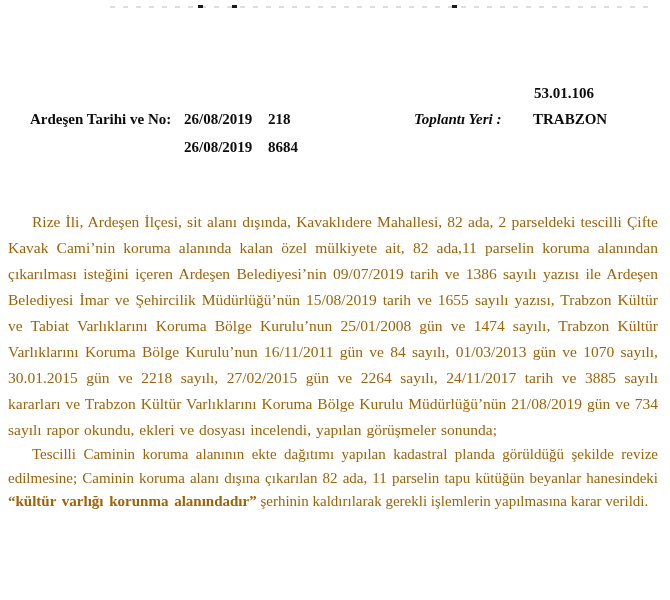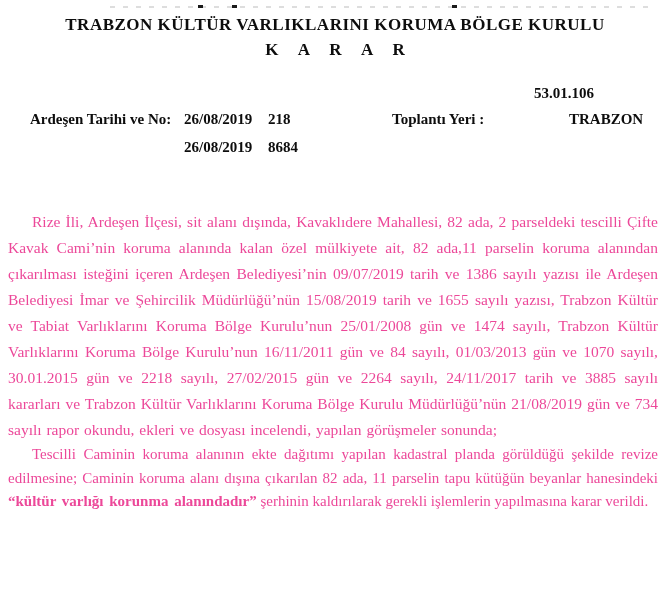--- a/index.html
+++ b/index.html
@@ -66,30 +66,30 @@
   .meta span {
     position: absolute;
     white-space: pre;
   }
   .file-code   { left: 534px; top: 5px; }
   .r1          { top: 31px; }
   .r2          { top: 59px; }
   .label       { left: 30px; }
   .date        { left: 184px; }
   .no          { left: 268px; }
-  .place-label { left: 392px; }
-  .place-value { left: 533px; margin-left: 36px; }
+  .place-label { left: 414px; font-style: italic; }
+  .place-value { left: 533px; }
 
   .body {
     position: absolute;
     left: 8px;
     right: 12px;
     top: 209px;
     text-align: justify;
-    color: #ec4899;
+    color: #a16207;
     font-family: Liberation Serif, serif;
   }
   .body p {
     margin: 0;
     text-indent: 24px;
   }
   .p1 {
     font-size: 15.5px;
     line-height: 26px;
     word-spacing: 1px;
@@ -106,24 +106,20 @@
 </head>
 <body>
 
 <div class="page">
 
   <div class="scan-line"></div>
   <div class="scan-dot d1"></div>
   <div class="scan-dot d2"></div>
   <div class="scan-dot d3"></div>
 
-  <header class="doc-header">
-    <div class="title1">TRABZON KÜLTÜR VARLIKLARINI KORUMA BÖLGE KURULU</div>
-    <div class="title2">K A R A R</div>
-  </header>
 
   <section class="meta">
     <span class="file-code">53.01.106</span>
 
     <span class="r1 label">Ardeşen Tarihi ve No:</span>
     <span class="r1 date">26/08/2019</span>
     <span class="r1 no">218</span>
     <span class="r1 place-label">Toplantı Yeri :</span>
     <span class="r1 place-value">TRABZON</span>
 

